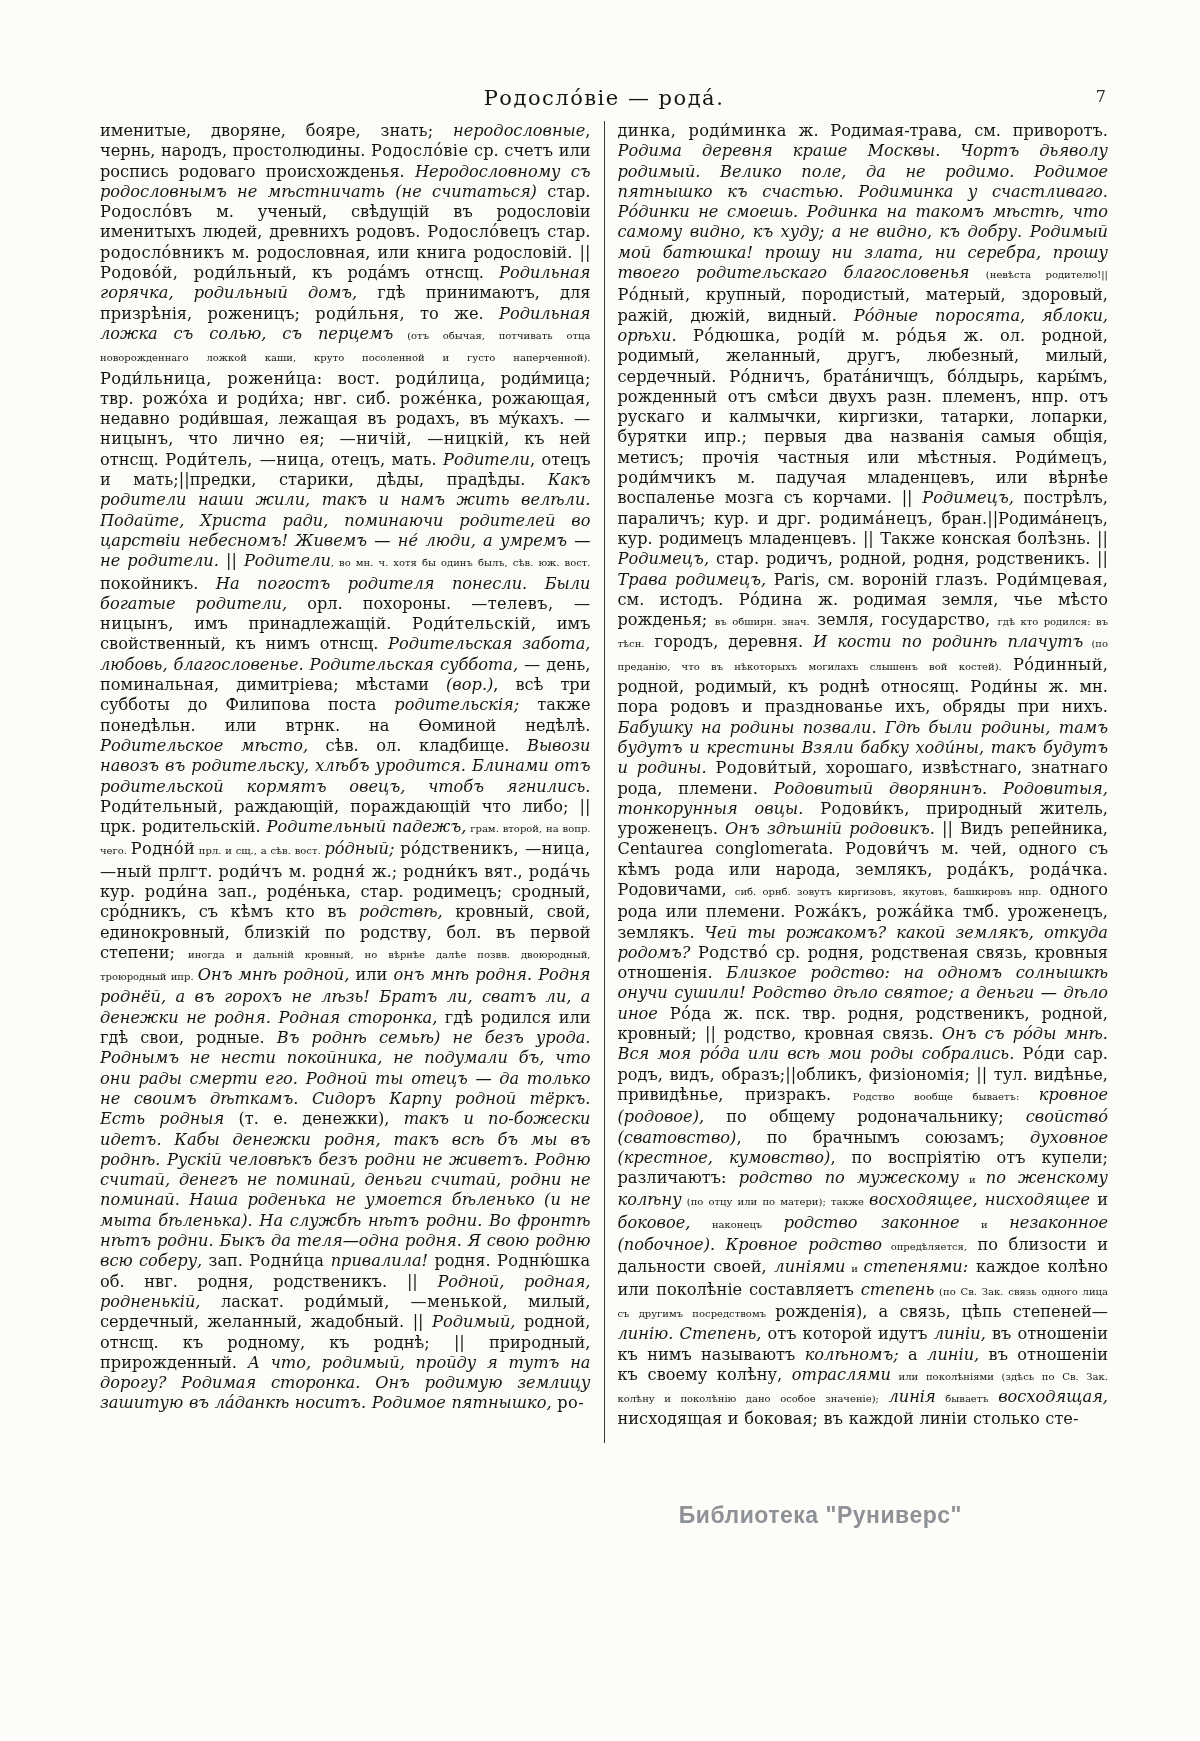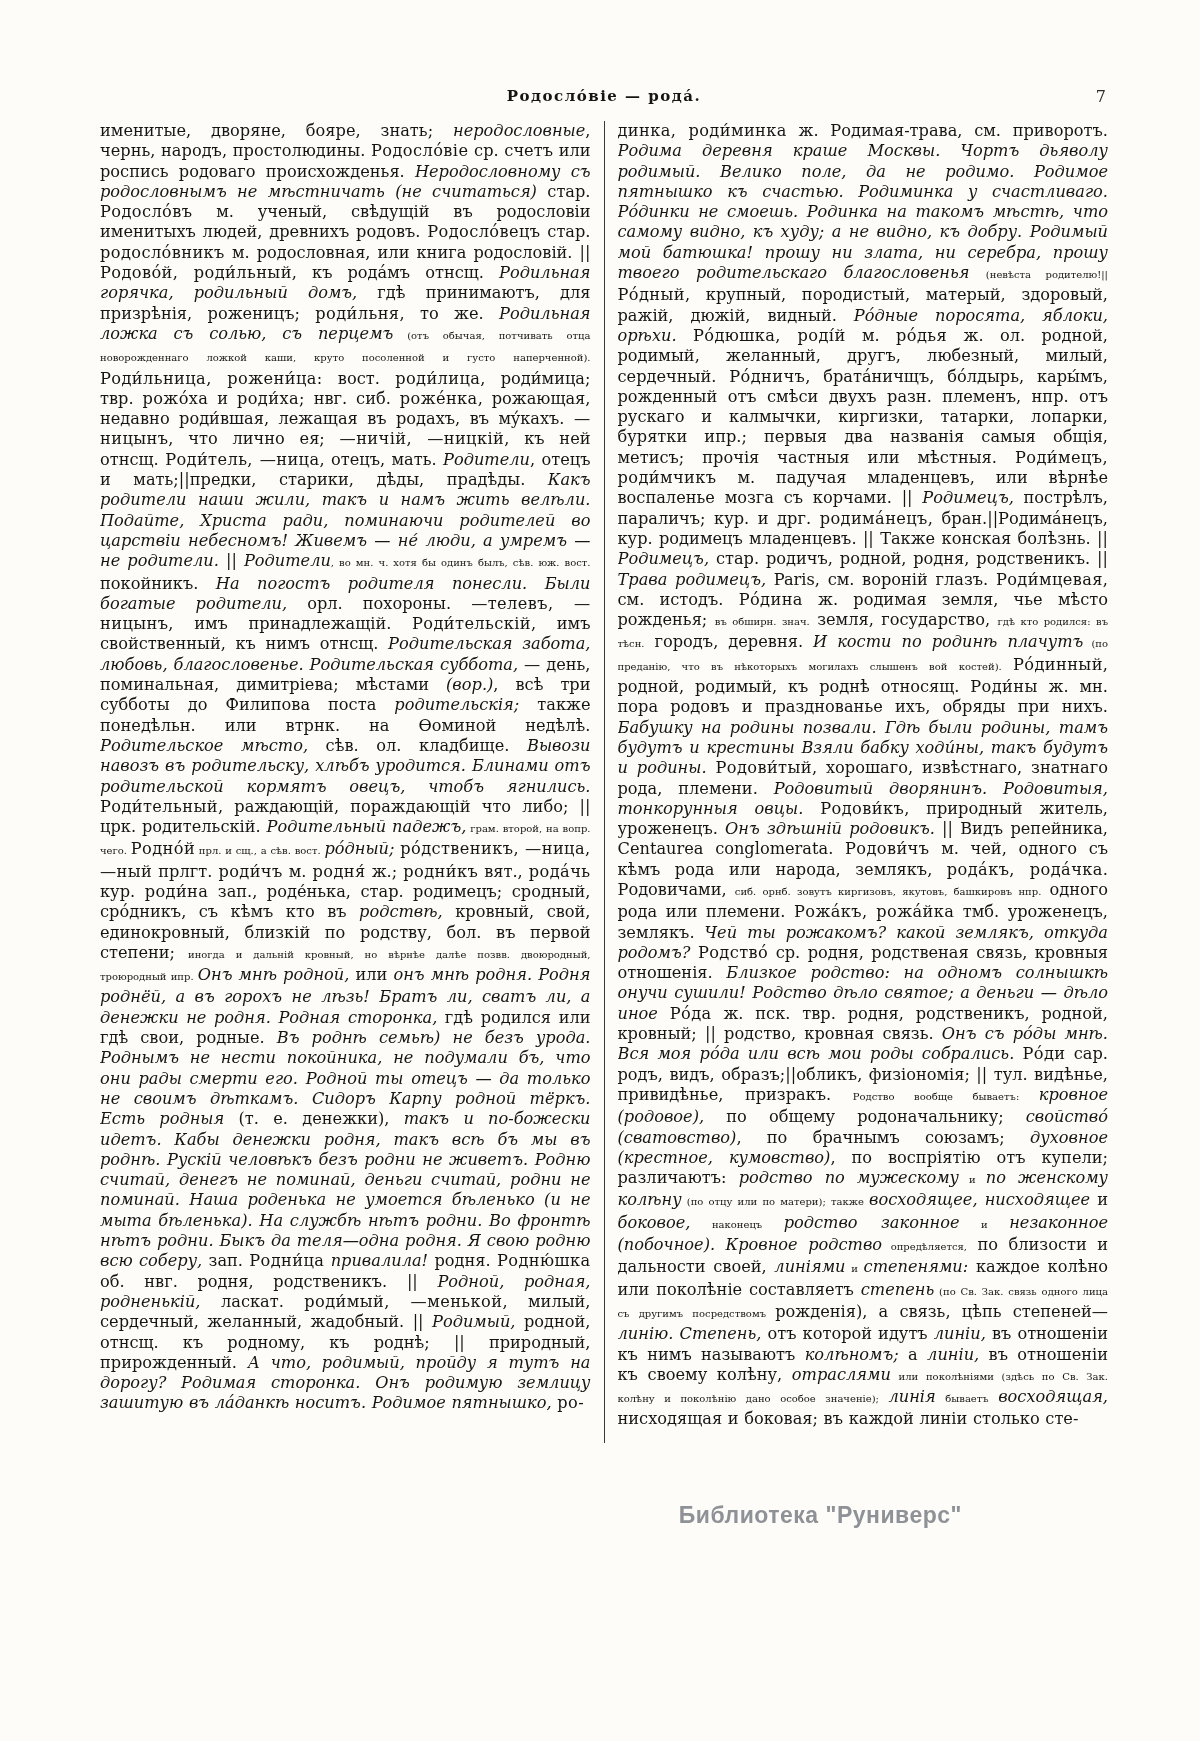--- a/index.html
+++ b/index.html
@@ -18,22 +18,22 @@
     overflow: hidden;
   }
   .header {
     position: absolute;
     top: 86px;
     left: 100px;
     right: 92px;
     text-align: center;
   }
   .header .title {
-    font-weight: bold;
-    font-size: 15px;
+    font-weight: normal;
+    font-size: 21px;
     letter-spacing: 1.5px;
   }
   .header .pageno {
     position: absolute;
     right: 2px;
     top: 1px;
     font-size: 16px;
     font-weight: normal;
     color: #2a2a2a;
   }

